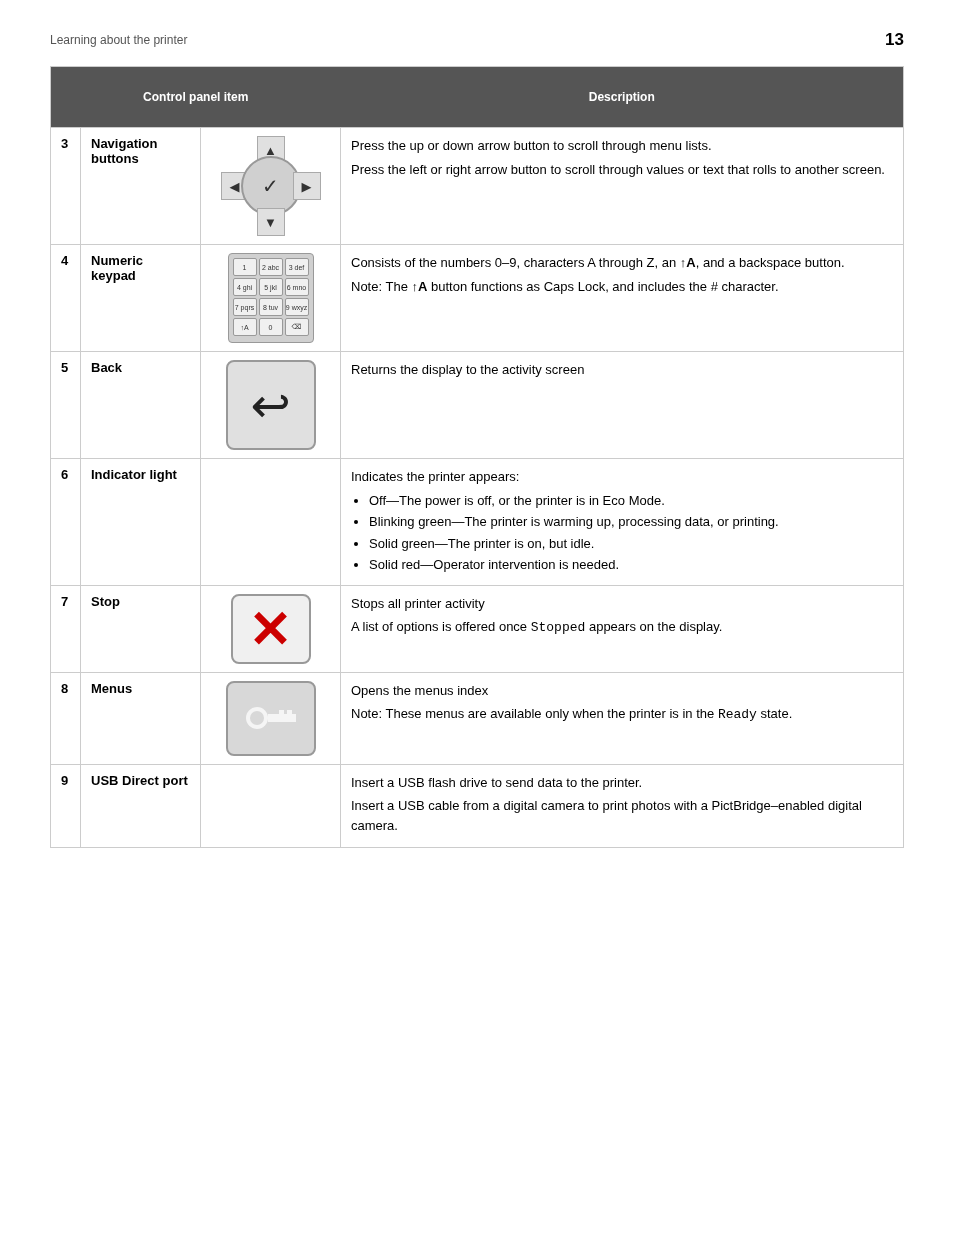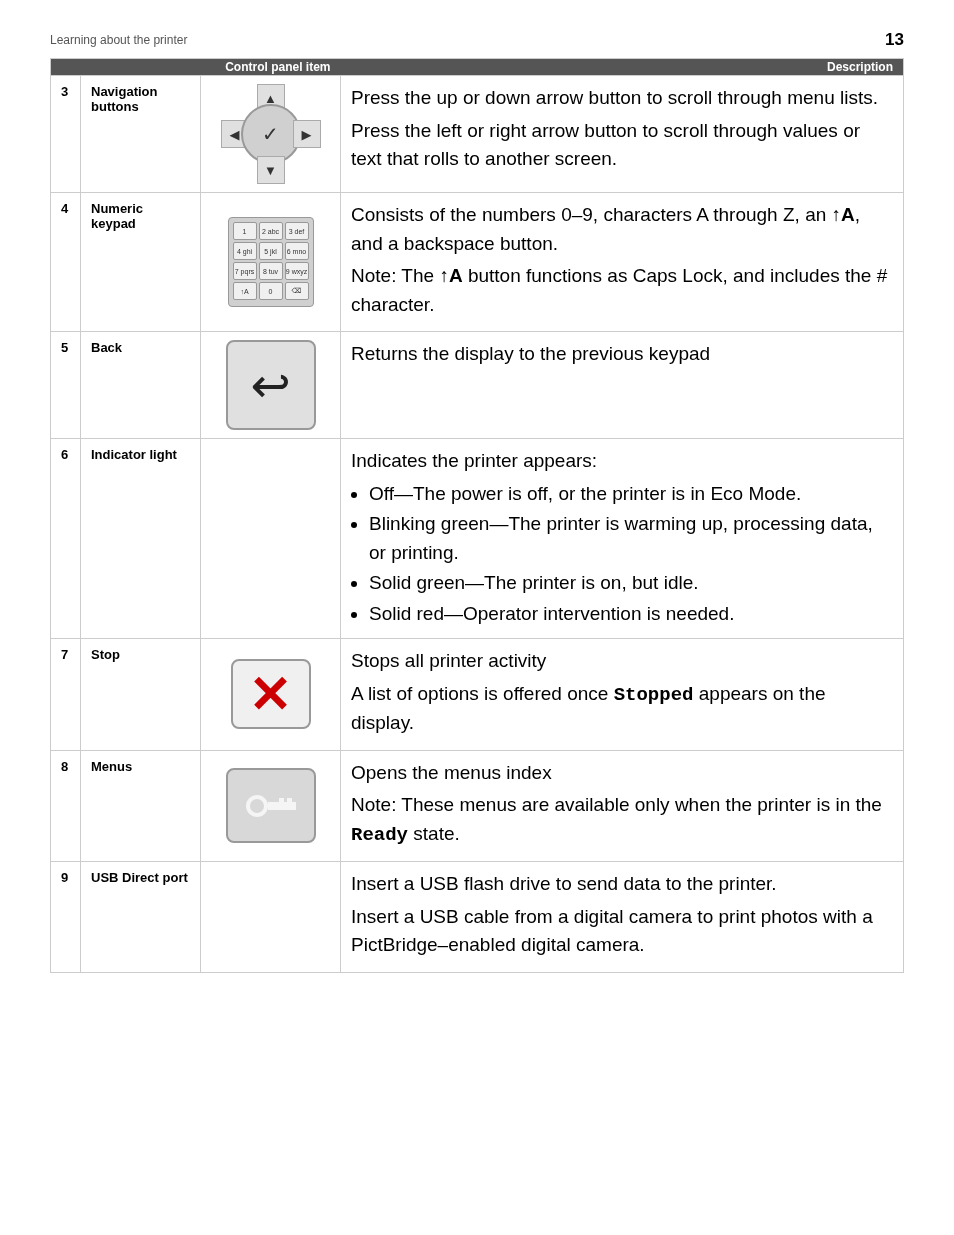--- a/index.html
+++ b/index.html
@@ -9,41 +9,41 @@
       background: #fff;
       color: #000;
       width: 954px;
       min-height: 1235px;
       padding: 30px 50px;
     }
     .page-header {
       display: flex;
       justify-content: space-between;
       align-items: center;
-      margin-bottom: 8px;
+      margin-bottom: 16px;
       font-size: 12px;
       color: #555;
     }
     .page-header .page-num {
       font-size: 17px;
       font-weight: bold;
       color: #000;
     }
     table {
       width: 100%;
       border-collapse: collapse;
       border: 1px solid #ccc;
     }
     thead tr th {
       background: #555;
       color: #fff;
       font-size: 12px;
       font-weight: bold;
-      padding: 1px 10px;
-      text-align: right;
+      padding: 23px 10px;
+      text-align: center;
     }
     tbody tr td {
       border: 1px solid #ccc;
       vertical-align: top;
       padding: 8px 10px;
     }
     .num-cell {
       width: 30px;
       font-weight: bold;
       font-size: 13px;
@@ -52,21 +52,21 @@
       width: 120px;
       font-size: 13px;
       font-weight: bold;
     }
     .image-cell {
       width: 140px;
       text-align: center;
       vertical-align: middle;
     }
     .desc-cell {
-      font-size: 19px;
+      font-size: 13px;
       line-height: 1.5;
     }
     .desc-cell p { margin-bottom: 4px; }
     .desc-cell ul { margin-left: 18px; margin-top: 4px; }
     .desc-cell ul li { margin-bottom: 2px; }
     .note { font-weight: normal; text-align: right; }
     
     .nav-btn-container {
       position: relative;
       width: 100px;
@@ -195,21 +195,21 @@
       flex-shrink: 0;
     }
     .key-shaft {
       height: 8px;
       background: #f5f5f5;
       flex: 1;
       position: relative;
     }
     code {
       font-family: 'Courier New', monospace;
-      font-weight: bold;
+      font-weight: normal;
     }
   </style>
 </head>
 <body>
 
 <div class="page-header">
   <span>Learning about the printer</span>
   <span class="page-num">13</span>
 </div>
 
@@ -277,21 +277,21 @@
 
     <tr>
       <td class="num-cell">5</td>
       <td class="label-cell">Back</td>
       <td class="image-cell">
         <div class="back-btn-container">
           <span class="back-arrow">↩</span>
         </div>
       </td>
       <td class="desc-cell">
-        <p>Returns the display to the previous keypad</p>
+        <p>Returns the display to the activity screen</p>
       </td>
     </tr>
 
     <tr>
       <td class="num-cell">6</td>
       <td class="label-cell">Indicator light</td>
       <td class="image-cell"></td>
       <td class="desc-cell">
         <p>Indicates the printer appears:</p>
         <ul>

